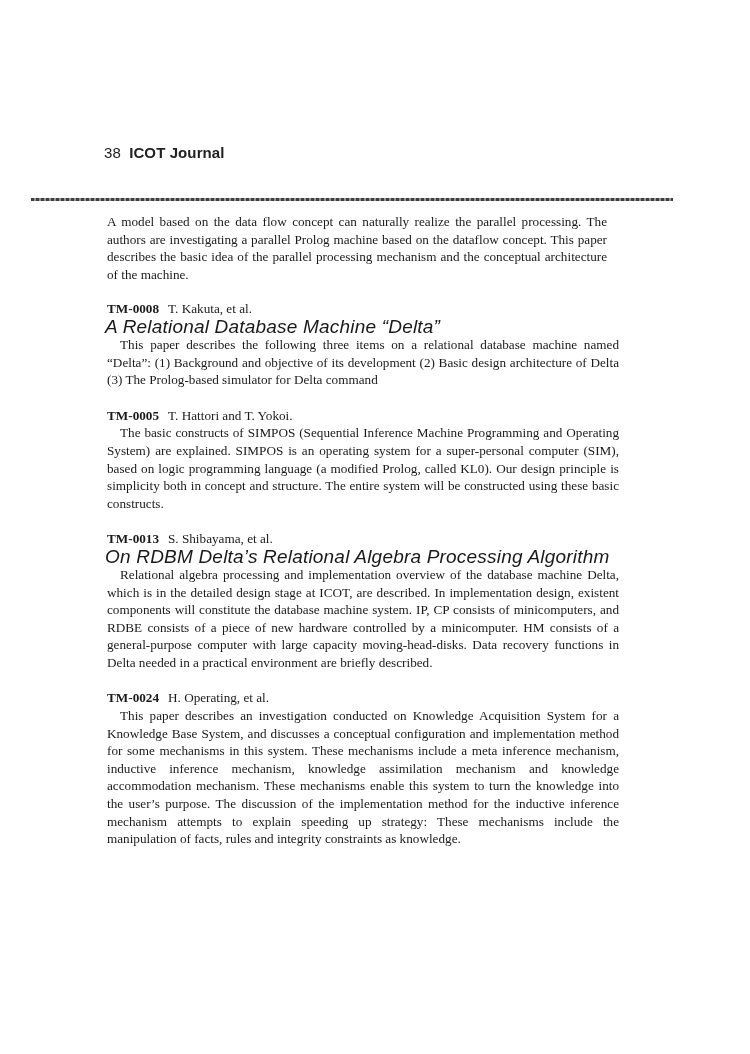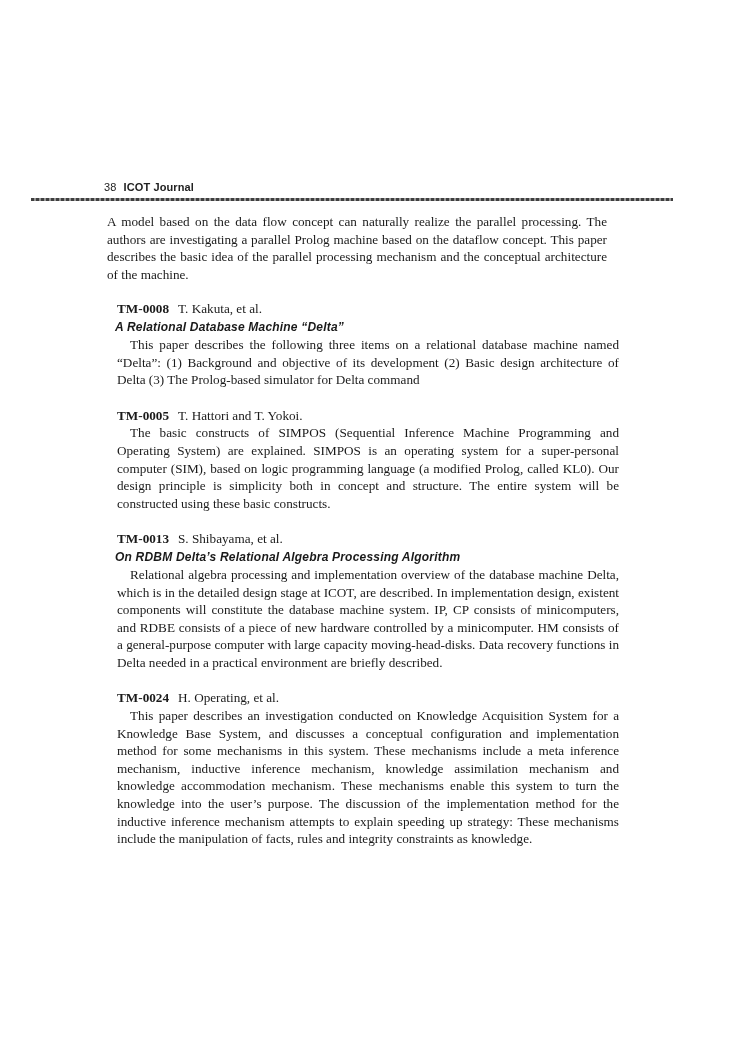--- a/index.html
+++ b/index.html
@@ -13,25 +13,24 @@
       position: relative;
       overflow: hidden;
       color: #1a1a1a;
       font-family: "Liberation Serif", serif;
     }
     .running-head {
       position: absolute;
       left: 104px;
       top: 144px;
       font-family: "Liberation Sans", sans-serif;
-      font-size: 11px;
+      font-size: 15px;
       font-weight: bold;
       color: #222;
       letter-spacing: 0.1px;
-      margin-top: 37px;
     }
     .running-head .page-no {
       font-weight: normal;
       margin-right: 4px;
     }
     .rule {
       position: absolute;
       left: 31px;
       top: 198px;
       width: 642px;
@@ -45,34 +44,34 @@
       top: 213px;
       width: 512px;
       font-size: 13.2px;
       line-height: 17.6px;
       text-align: justify;
     }
     .intro {
       margin: 0 12px 17px 0;
     }
     .entry {
-      margin: 0 0 18px 10px;
+      margin: 0 0 18px 0;
     }
     .entry-head {
       margin: 0;
     }
     .report-id {
       font-weight: bold;
       margin-right: 9px;
     }
     .entry-title {
       font-family: "Liberation Sans", sans-serif;
       font-style: italic;
-      font-weight: bold;
-      font-size: 12px;
+      font-weight: normal;
+      font-size: 19px;
       line-height: 18px;
       margin: 0 0 0 -2px;
       letter-spacing: 0.2px;
     }
     .abstract {
       margin: 0;
       text-indent: 13px;
     }
   </style>
 </head>

